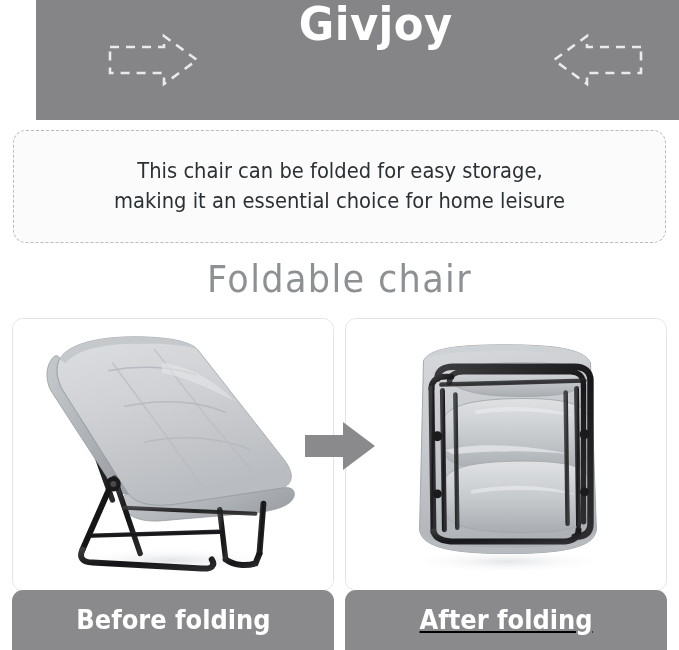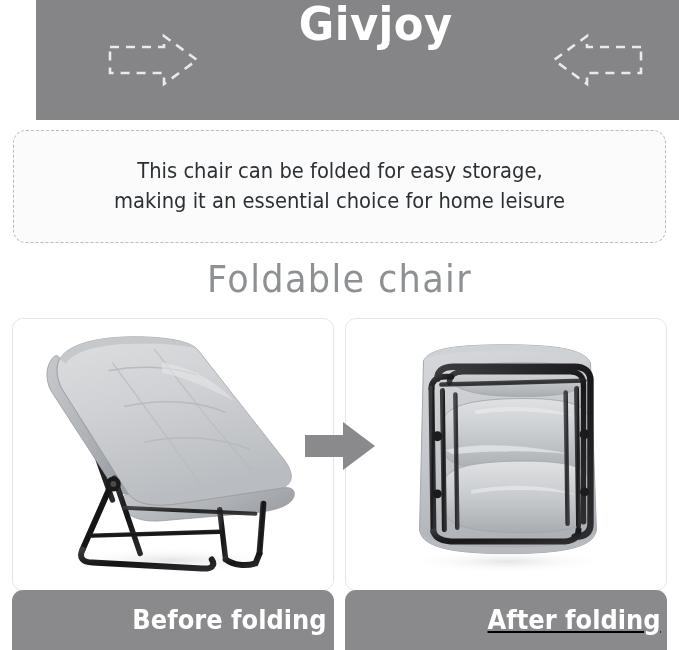--- a/index.html
+++ b/index.html
@@ -119,21 +119,21 @@
   
   .caption {
     position: absolute;
     top: 590px;
     width: 322px;
     height: 60px;
     background: #8a8a8c;
     border-radius: 11px 11px 0 0;
     display: flex;
     align-items: center;
-    justify-content: flex-end;
+    justify-content: center;
   }
   .caption.left  { left: 12px;  }
   .caption.right { left: 345px; text-decoration: underline; }
   .caption-text {
     font-family: "DejaVu Sans", sans-serif;
     font-size: 26px;
     font-weight: 700;
     color: #ffffff;
     transform: scaleX(0.93);
     line-height: 1;

